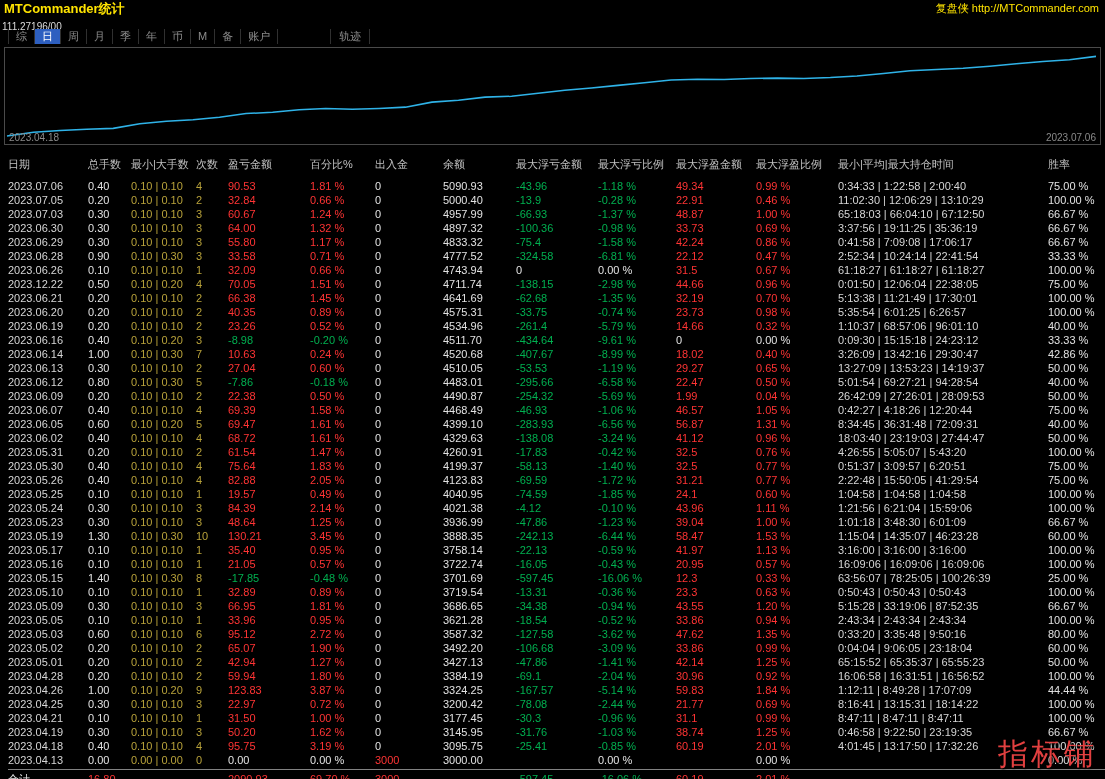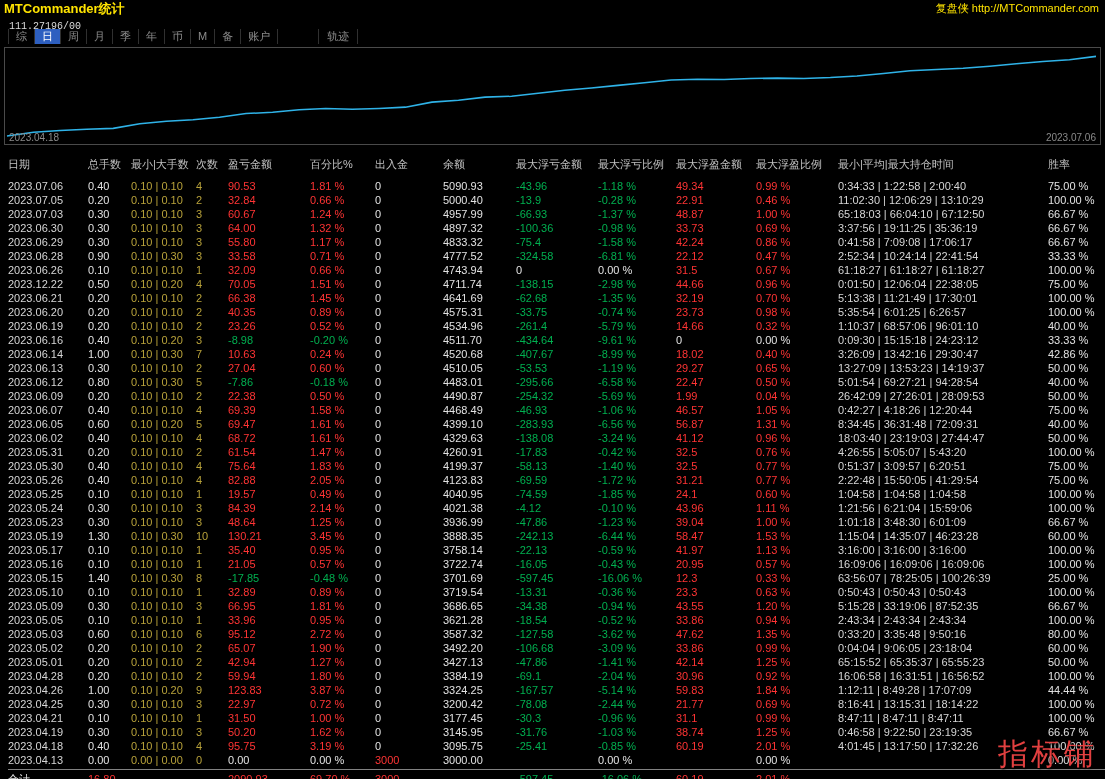--- a/index.html
+++ b/index.html
@@ -1,28 +1,28 @@
 <!DOCTYPE html>
 <html><head>
 <meta charset="utf-8">
 <style>
   html,body{margin:0;padding:0;background:#000;}
   body{width:1105px;height:779px;overflow:hidden;position:relative;
        font-family:"Liberation Sans","DejaVu Sans",sans-serif;}
   .titlebar{height:15px;display:flex;justify-content:space-between;align-items:center;padding:1px 6px 0 4px;}
   .app-title{color:#ffe400;font-size:13px;font-weight:bold;}
   .brand{color:#ffe400;font-size:11px;}
-  .quote-line{height:12px;padding-left:9px;font-family:Liberation Mono, monospace;}
+  .quote-line{height:12px;padding-left:2px;}
   .quote{color:#dcdcdc;font-size:10px;}
   .menubar{height:17px;display:flex;align-items:center;font-size:11px;color:#8c8c8c;padding-left:8px;}
   .menu-tabs{display:flex;}
   .menu-tab{padding:0 7px;height:15px;line-height:15px;border-right:1px solid #303030;cursor:default;}
   .menu-tab:first-child{border-left:1px solid #303030;}
   .menu-tab.active{background:#2d5fc0;color:#ffffff;}
-  .menu-trail{margin-left:40px;padding:0 8px;height:15px;line-height:15px;
+  .menu-trail{margin-left:52px;padding:0 8px;height:15px;line-height:15px;
               border-left:1px solid #303030;border-right:1px solid #303030;}
   .chart-wrap{position:relative;margin:2px 4px 0 4px;height:96px;border:1px solid #4a4a4a;background:#000;}
   .chart-wrap svg{width:100%;height:100%;display:block;}
   .chart-label{position:absolute;bottom:1px;font-size:10px;color:#8a8a8a;}
   .chart-label.left{left:4px;}
   .chart-label.right{right:4px;}
   .table{padding-left:8px;margin-top:12px;}
   .grid{display:grid;grid-template-columns:80px 43px 65px 32px 82px 65px 68px 73px 82px 78px 80px 82px 210px 57px;}
   .cell{font-size:11px;height:14px;line-height:14px;overflow:hidden;white-space:nowrap;}
   .c-head{color:#c0c0c0;}

